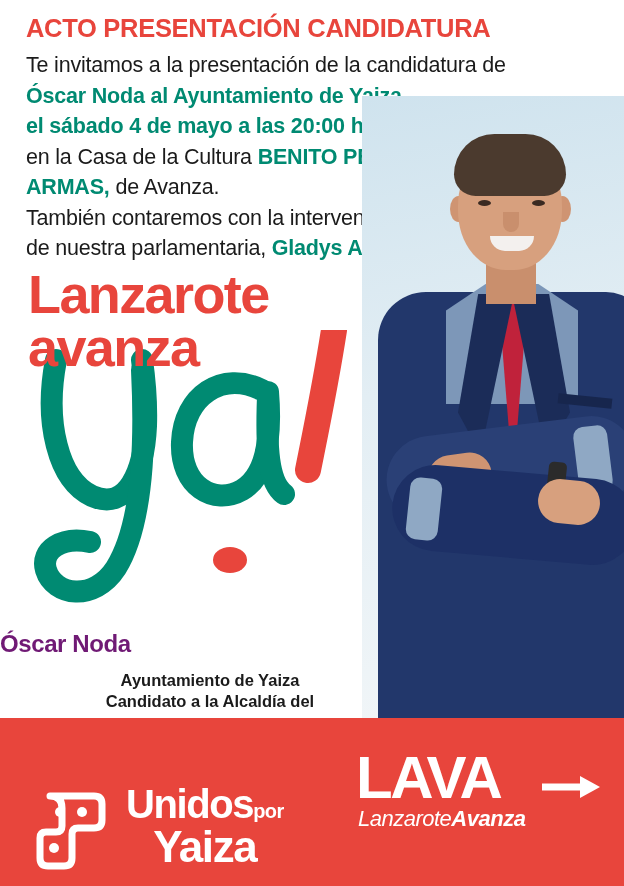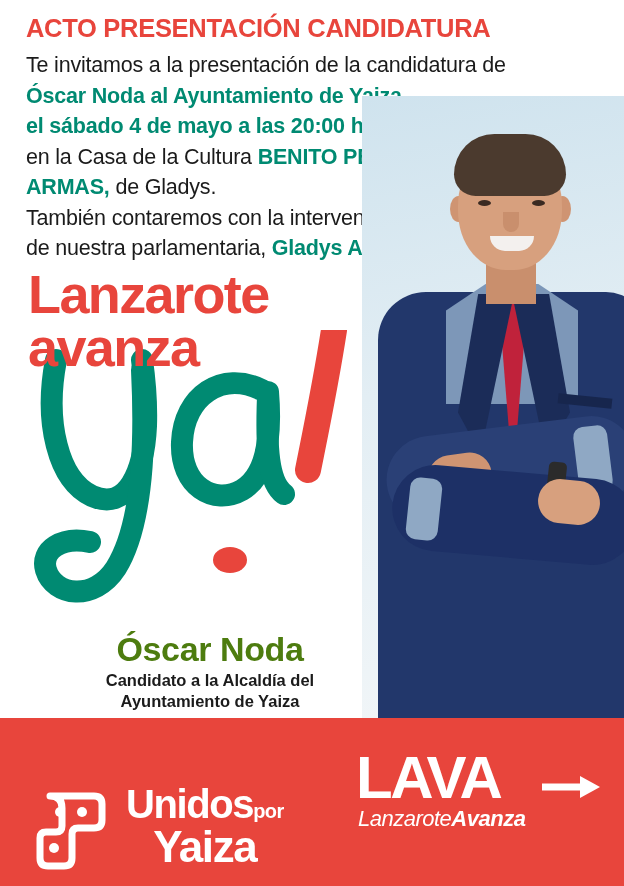--- a/index.html
+++ b/index.html
@@ -72,24 +72,23 @@
     z-index: 3;
   }
   .ya-mark svg { display: block; }
 
   
   .cand-name {
     position: absolute;
     left: 0;
     top: 630px;
     width: 420px;
-    text-align: center;
-    font-size: 34px;
-    font-weight: bold;
-    color: #4d7c0f;
+    font-size: 24px;
+    font-weight: bold;
+    color: #701a75;
     letter-spacing: -0.4px;
     z-index: 5;
   }
   .cand-role {
     position: absolute;
     left: 0;
     top: 670px;
     width: 420px;
     text-align: center;
     font-size: 16.5px;
@@ -411,21 +410,21 @@
 
 <div id="poster">
 
   <div class="headline">ACTO PRESENTACIÓN CANDIDATURA</div>
 
   <div class="body-copy">
     <p><span>Te invitamos a la presentación de la candidatura de</span></p>
     <p><span class="g">Óscar Noda al Ayuntamiento de Yaiza,</span></p>
     <p><span class="g">el sábado 4 de mayo a las 20:00 horas</span></p>
     <p><span>en la Casa de la Cultura </span><span class="g">BENITO PÉREZ</span></p>
-    <p><span class="g">ARMAS,</span><span> de Gladys.</span></p>
+    <p><span class="g">ARMAS,</span><span> de Avanza.</span></p>
     <p><span>También contaremos con la intervención</span></p>
     <p><span>de nuestra parlamentaria, </span><span class="g">Gladys Acuña.</span></p>
   </div>
 
   <div class="photo">
     <div class="bg-sky"></div>
     <div class="ph-jacket"></div>
     <div class="ph-shirt"></div>
     <div class="ph-tie"></div>
     <div class="ph-lapel-l"></div>
@@ -465,22 +464,22 @@
       <path d="M246 60 C206 40 168 66 166 112 C164 156 198 176 226 160 C250 146 256 110 252 62" fill="none" stroke="#008a72" stroke-width="22" stroke-linecap="round"></path>
       <path d="M252 66 C250 118 252 152 268 164" fill="none" stroke="#008a72" stroke-width="22" stroke-linecap="round"></path>
 
       <path d="M318 0 C310 52 300 100 292 140" fill="none" stroke="#e8453c" stroke-width="26" stroke-linecap="round"></path>
       <ellipse cx="214" cy="230" rx="17" ry="13" fill="#e8453c"></ellipse>
     </svg>
   </div>
 
   <div class="cand-name">Óscar Noda</div>
   <div class="cand-role">
+    <div>Ayuntamiento de Yaiza</div>
     <div>Candidato a la Alcaldía del</div>
-    <div>Ayuntamiento de Yaiza</div>
   </div>
 
   <div class="band"></div>
 
   <div class="logo-unidos">
     <div class="uy-mark">
       <svg width="84" height="82" viewBox="0 0 84 82" xmlns="http://www.w3.org/2000/svg">
         <path d="M20 6 L64 6 Q72 6 72 14 L72 30 Q72 38 64 38 L48 38 Q42 38 42 44 L42 68 Q42 76 34 76 L18 76 Q10 76 10 68 L10 48 Q10 42 16 42 L26 42 Q32 42 32 36 L32 18 Q32 6 20 6 Z" fill="none" stroke="#ffffff" stroke-width="7" stroke-linejoin="round"></path>
         <circle cx="30" cy="22" r="5" fill="#ffffff"></circle>
         <circle cx="52" cy="22" r="5" fill="#ffffff"></circle>

